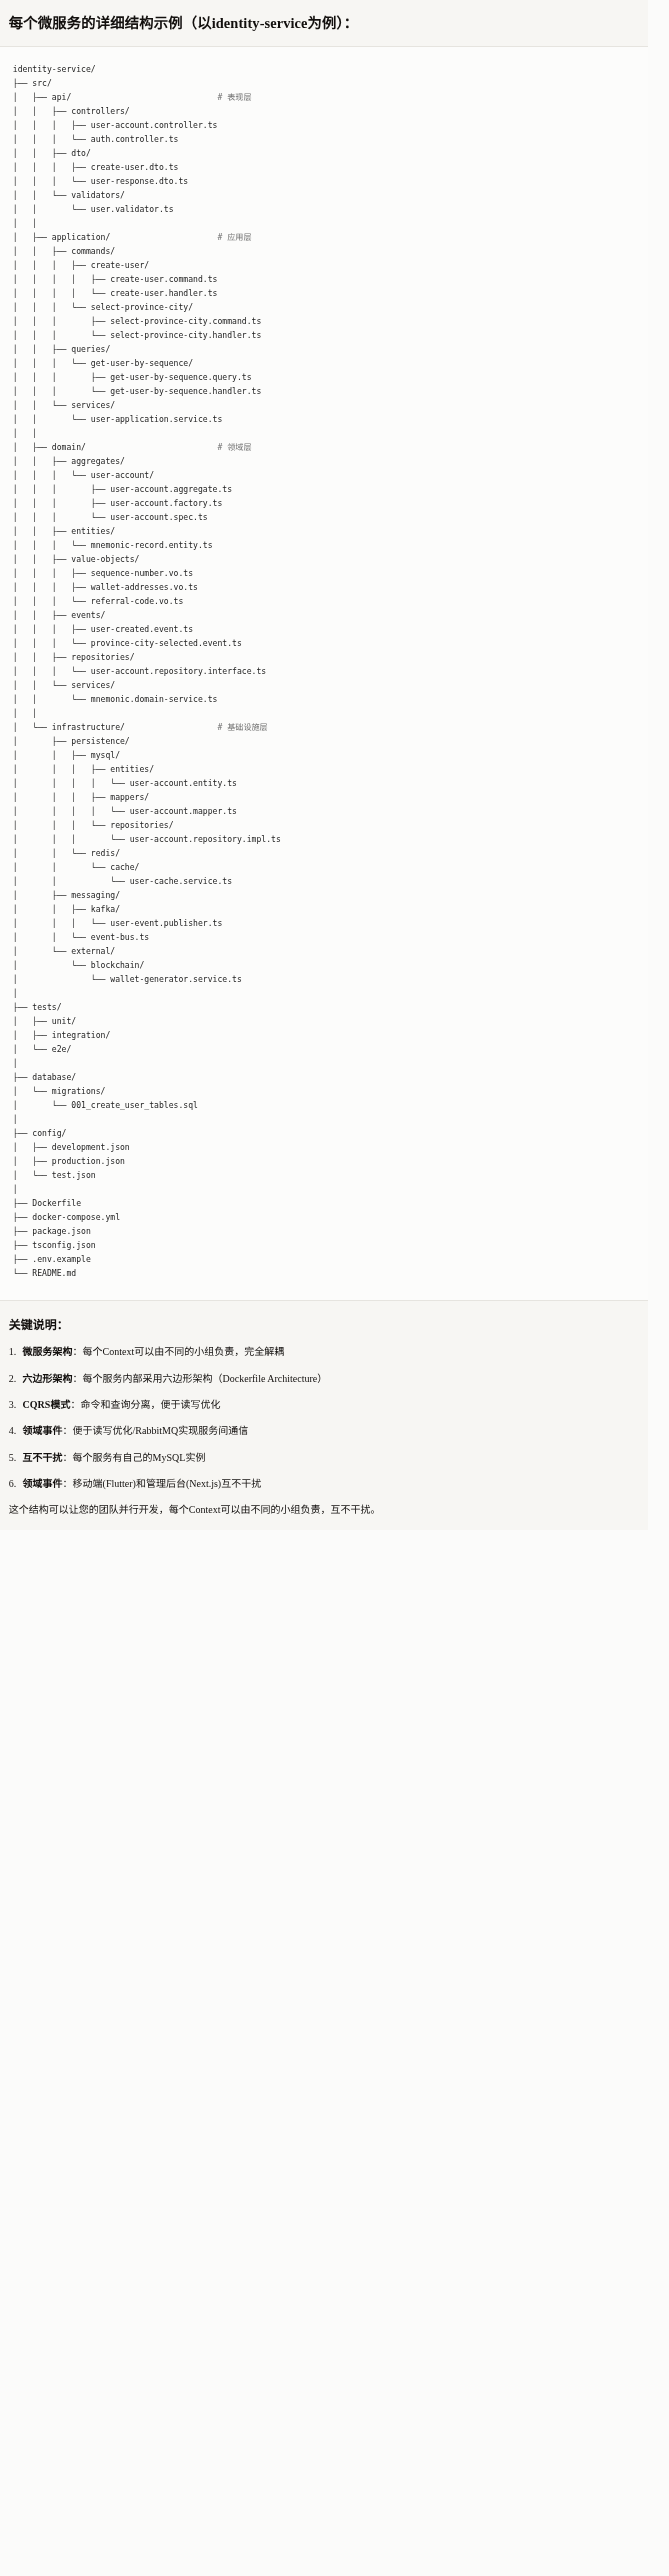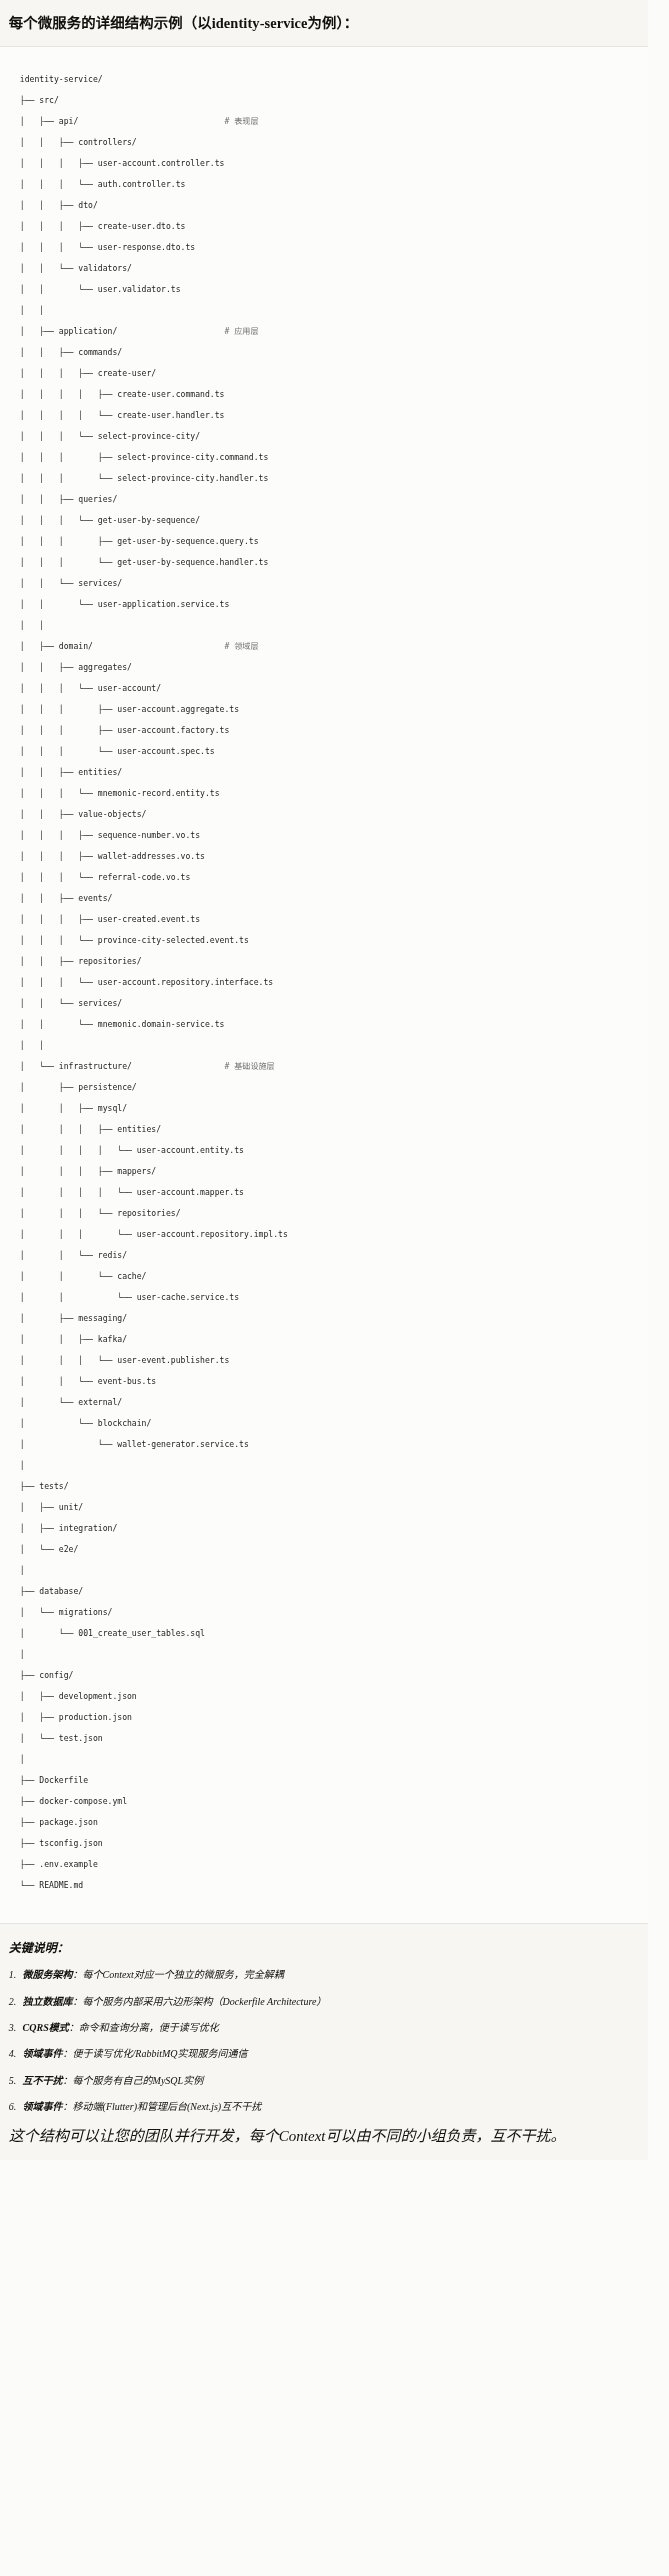--- a/index.html
+++ b/index.html
@@ -39,39 +39,38 @@
   }
 
   
   .tree-block {
     background: #fcfcfb;
     padding: 11.3px 8.8px 16.3px 8.8px;
     box-sizing: border-box;
     border-bottom: 0.6px solid #e6e4df;
   }
   pre.tree {
-    margin: 11px;
+    margin: 4px;
     font-family: "DejaVu Sans Mono", "Liberation Mono", monospace;
     font-size: 8.1px;
-    line-height: 21px;
+    line-height: 14px;
     color: #1c1c1c;
     white-space: pre;
     letter-spacing: 0px;
     tab-size: 4;
   }
   pre.tree .cmt {
     color: #6f6f6f;
   }
 
   
   .notes-block {
     background: #f7f6f3;
     padding: 13.8px 8.8px 12.5px 8.8px;
     box-sizing: border-box;
-    font-style: italic;
   }
   .notes-title {
     margin: 0 0 11.3px 0;
     font-size: 12px;
     font-weight: bold;
     font-family: "Liberation Serif", "DejaVu Serif", serif;
     color: #13100e;
   }
   ol.notes-list {
     margin: 0;
@@ -97,21 +96,21 @@
     font-family: "Liberation Serif", "DejaVu Serif", serif;
     font-size: 10px;
     color: #13100e;
   }
   ol.notes-list > li .term {
     font-weight: bold;
   }
   .notes-footer {
     margin: 7.5px 0 0 0;
     font-family: "Liberation Serif", "DejaVu Serif", serif;
-    font-size: 15px;
+    font-size: 10px;
     line-height: 1.5;
     color: #13100e;
   }
 </style>
 </head>
 <body>
 
 <div class="page">
 
   <section class="title-band">
@@ -204,22 +203,22 @@
 <span>├── docker-compose.yml</span>
 <span>├── package.json</span>
 <span>├── tsconfig.json</span>
 <span>├── .env.example</span>
 <span>└── README.md</span></pre>
   </section>
 
   <section class="notes-block">
     <h2 class="notes-title">关键说明：</h2>
     <ol class="notes-list" id="notes-list">
-        <li><span class="term">微服务架构</span><span>：</span><span>每个Context对应一个独立的微服务，完全解耦</span></li>
-        <li><span class="term">独立数据库</span><span>：</span><span>每个服务内部采用六边形架构（Dockerfile Architecture）</span></li>
+        <li><span class="term">微服务架构</span><span>：</span><span>每个Context可以由不同的小组负责，完全解耦</span></li>
+        <li><span class="term">六边形架构</span><span>：</span><span>每个服务内部采用六边形架构（Dockerfile Architecture）</span></li>
         <li><span class="term">CQRS模式</span><span>：</span><span>命令和查询分离，便于读写优化</span></li>
         <li><span class="term">领域事件</span><span>：</span><span>便于读写优化/RabbitMQ实现服务间通信</span></li>
         <li><span class="term">互不干扰</span><span>：</span><span>每个服务有自己的MySQL实例</span></li>
         <li><span class="term">领域事件</span><span>：</span><span>移动端(Flutter)和管理后台(Next.js)互不干扰</span></li>
       </ol>
     <p class="notes-footer">这个结构可以让您的团队并行开发，每个Context可以由不同的小组负责，互不干扰。</p>
   </section>
 
 </div>
 

